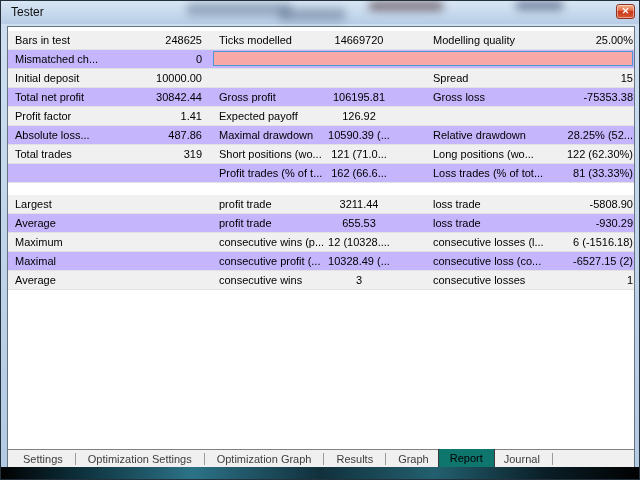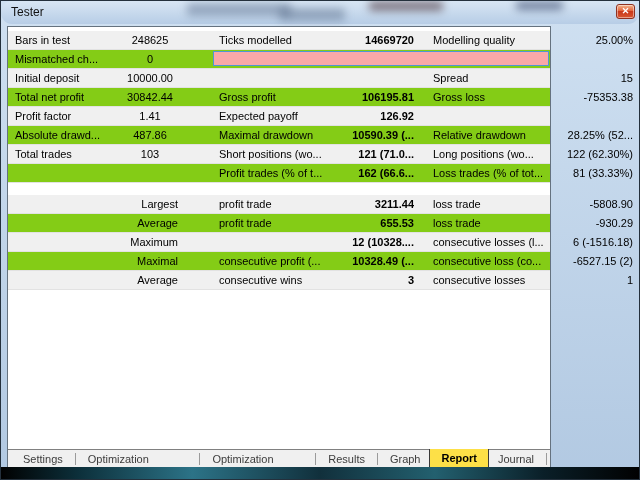--- a/index.html
+++ b/index.html
@@ -8,75 +8,74 @@
     position:relative;width:640px;height:480px;
     border:1px solid #24303c;
     background:linear-gradient(#cfe0f1,#b2c9e2);
     font-family:"Liberation Sans",sans-serif;
     overflow:hidden;
   }
   
   .titlebar{
     position:absolute;left:0;top:0;right:0;height:23px;
     background:linear-gradient(var(--titlebar-top,#d8e6f4),var(--titlebar-bottom,#b7cde6));
-    border-radius:11px;
   }
   .title-text{
     position:absolute;left:10px;top:4px;font-size:12px;color:#111;
   }
   .blur-blob{position:absolute;filter:blur(4px);border-radius:3px;}
   .blob1{left:186px;top:2px;width:104px;height:13px;background:rgba(85,105,135,.45);}
   .blob2{left:278px;top:7px;width:66px;height:13px;background:rgba(70,90,120,.40);}
   .blob3{left:368px;top:0;width:74px;height:10px;background:rgba(66,38,46,.55);}
   .blob4{left:515px;top:0;width:47px;height:9px;background:rgba(38,54,92,.55);}
   .close-btn{
     position:absolute;right:4px;top:3px;width:19px;height:15px;
     border:1px solid #8f3120;border-radius:3px;
     background:linear-gradient(#f4b58d,#e2653d 45%,var(--close-button,#c9391b) 50%,#d95730);
     box-shadow:inset 0 0 0 1px rgba(255,255,255,.45);
     color:#fff;font-size:9px;font-weight:bold;line-height:13px;text-align:center;
     cursor:default;
   }
   
   .client{
-    position:absolute;left:6px;top:25px;width:544px;height:443px;
+    position:absolute;left:6px;top:25px;width:628px;height:443px;
     background:#fff;border:1px solid #65727f;
   }
   .rows{position:absolute;left:0;right:0;top:4px;}
   .row{
     position:relative;height:19px;line-height:18px;font-size:11px;color:#000;
-    border-bottom:1px solid #e2e2e2;background:#84cc16;white-space:nowrap;
+    border-bottom:1px solid #e2e2e2;background:#c4b5fd;white-space:nowrap;
   }
   .row.shaded{background:var(--row-shade,#f0f0f0);}
   .row.spacer{height:12px;border-bottom:none;background:#fff;}
   .cell{position:absolute;top:0;height:18px;overflow:hidden;}
   .c0{left:7px;width:163px;text-align:left;}
-  .c1{left:90px;width:104px;text-align:center;}
+  .c1{left:90px;width:104px;text-align:right;}
   .c2{left:211px;width:190px;text-align:left;}
-  .c3{left:296px;width:110px;text-align:right;font-weight:bold;}
+  .c3{left:296px;width:110px;text-align:center;}
   .c4{left:425px;width:192px;text-align:left;}
   .c5{left:478px;width:147px;text-align:right;}
-  .row.label-right .c0{text-align:right;}
+  .row.label-right .c0{text-align:left;}
   .quality-bar{
     position:absolute;left:205px;right:1px;top:1px;bottom:2px;
     background:var(--quality-bar-fill,#f9a8a8);
     border:1px solid var(--quality-bar-border,#4f97d4);
   }
   
   .tabbar{
     position:absolute;left:0;right:0;bottom:0;height:19px;
     background:#f0f0f0;border-top:1px solid #808080;
     display:flex;align-items:center;padding-left:6px;
     font-size:11px;color:#3c3c3c;
   }
   .tab{padding:0 9px;height:18px;line-height:18px;cursor:default;}
   .tab.active{
     position:relative;margin-top:-1px;height:19px;line-height:18px;
-    background:#fde047;border:1px solid #3a3a3a;border-top:none;
-    font-weight:bold;color:#000;padding:0 11px;
+    background:#0f766e;border:1px solid #3a3a3a;border-top:none;
+    font-weight:normal;color:#000;padding:0 11px;
   }
   .tab-sep{width:1px;height:12px;background:#9a9a9a;margin:0 3px;}
   
   .bottom-edge{
     position:absolute;left:0;right:0;bottom:0;height:12px;
     background:linear-gradient(90deg,#010101 0%,#0c2f3a 12%,#2c7387 30%,#11303c 50%,#23606f 68%,#0a1f28 85%,#010101 100%);
   }
 </style>
 </head>
 <body>
@@ -129,30 +128,30 @@
   </div>
         <div class="row shaded">
     <span class="cell c0">Profit factor</span>
     <span class="cell c1">1.41</span>
     <span class="cell c2">Expected payoff</span>
     <span class="cell c3">126.92</span>
     <span class="cell c4"></span>
     <span class="cell c5"></span>
   </div>
         <div class="row">
-    <span class="cell c0">Absolute drawd...</span>
+    <span class="cell c0">Absolute loss...</span>
     <span class="cell c1">487.86</span>
     <span class="cell c2">Maximal drawdown</span>
     <span class="cell c3">10590.39 (...</span>
     <span class="cell c4">Relative drawdown</span>
     <span class="cell c5">28.25% (52...</span>
   </div>
         <div class="row shaded">
     <span class="cell c0">Total trades</span>
-    <span class="cell c1">103</span>
+    <span class="cell c1">319</span>
     <span class="cell c2">Short positions (wo...</span>
     <span class="cell c3">121 (71.0...</span>
     <span class="cell c4">Long positions (wo...</span>
     <span class="cell c5">122 (62.30%)</span>
   </div>
         <div class="row">
     <span class="cell c0"></span>
     <span class="cell c1"></span>
     <span class="cell c2">Profit trades (% of t...</span>
     <span class="cell c3">162 (66.6...</span>
@@ -172,20 +171,21 @@
     <span class="cell c0">Average</span>
     <span class="cell c1"></span>
     <span class="cell c2">profit trade</span>
     <span class="cell c3">655.53</span>
     <span class="cell c4">loss trade</span>
     <span class="cell c5">-930.29</span>
   </div>
         <div class="row shaded label-right">
     <span class="cell c0">Maximum</span>
     <span class="cell c1"></span>
+    <span class="cell c2">consecutive wins (p...</span>
     <span class="cell c3">12 (10328....</span>
     <span class="cell c4">consecutive losses (l...</span>
     <span class="cell c5">6 (-1516.18)</span>
   </div>
         <div class="row label-right">
     <span class="cell c0">Maximal</span>
     <span class="cell c1"></span>
     <span class="cell c2">consecutive profit (...</span>
     <span class="cell c3">10328.49 (...</span>
     <span class="cell c4">consecutive loss (co...</span>

